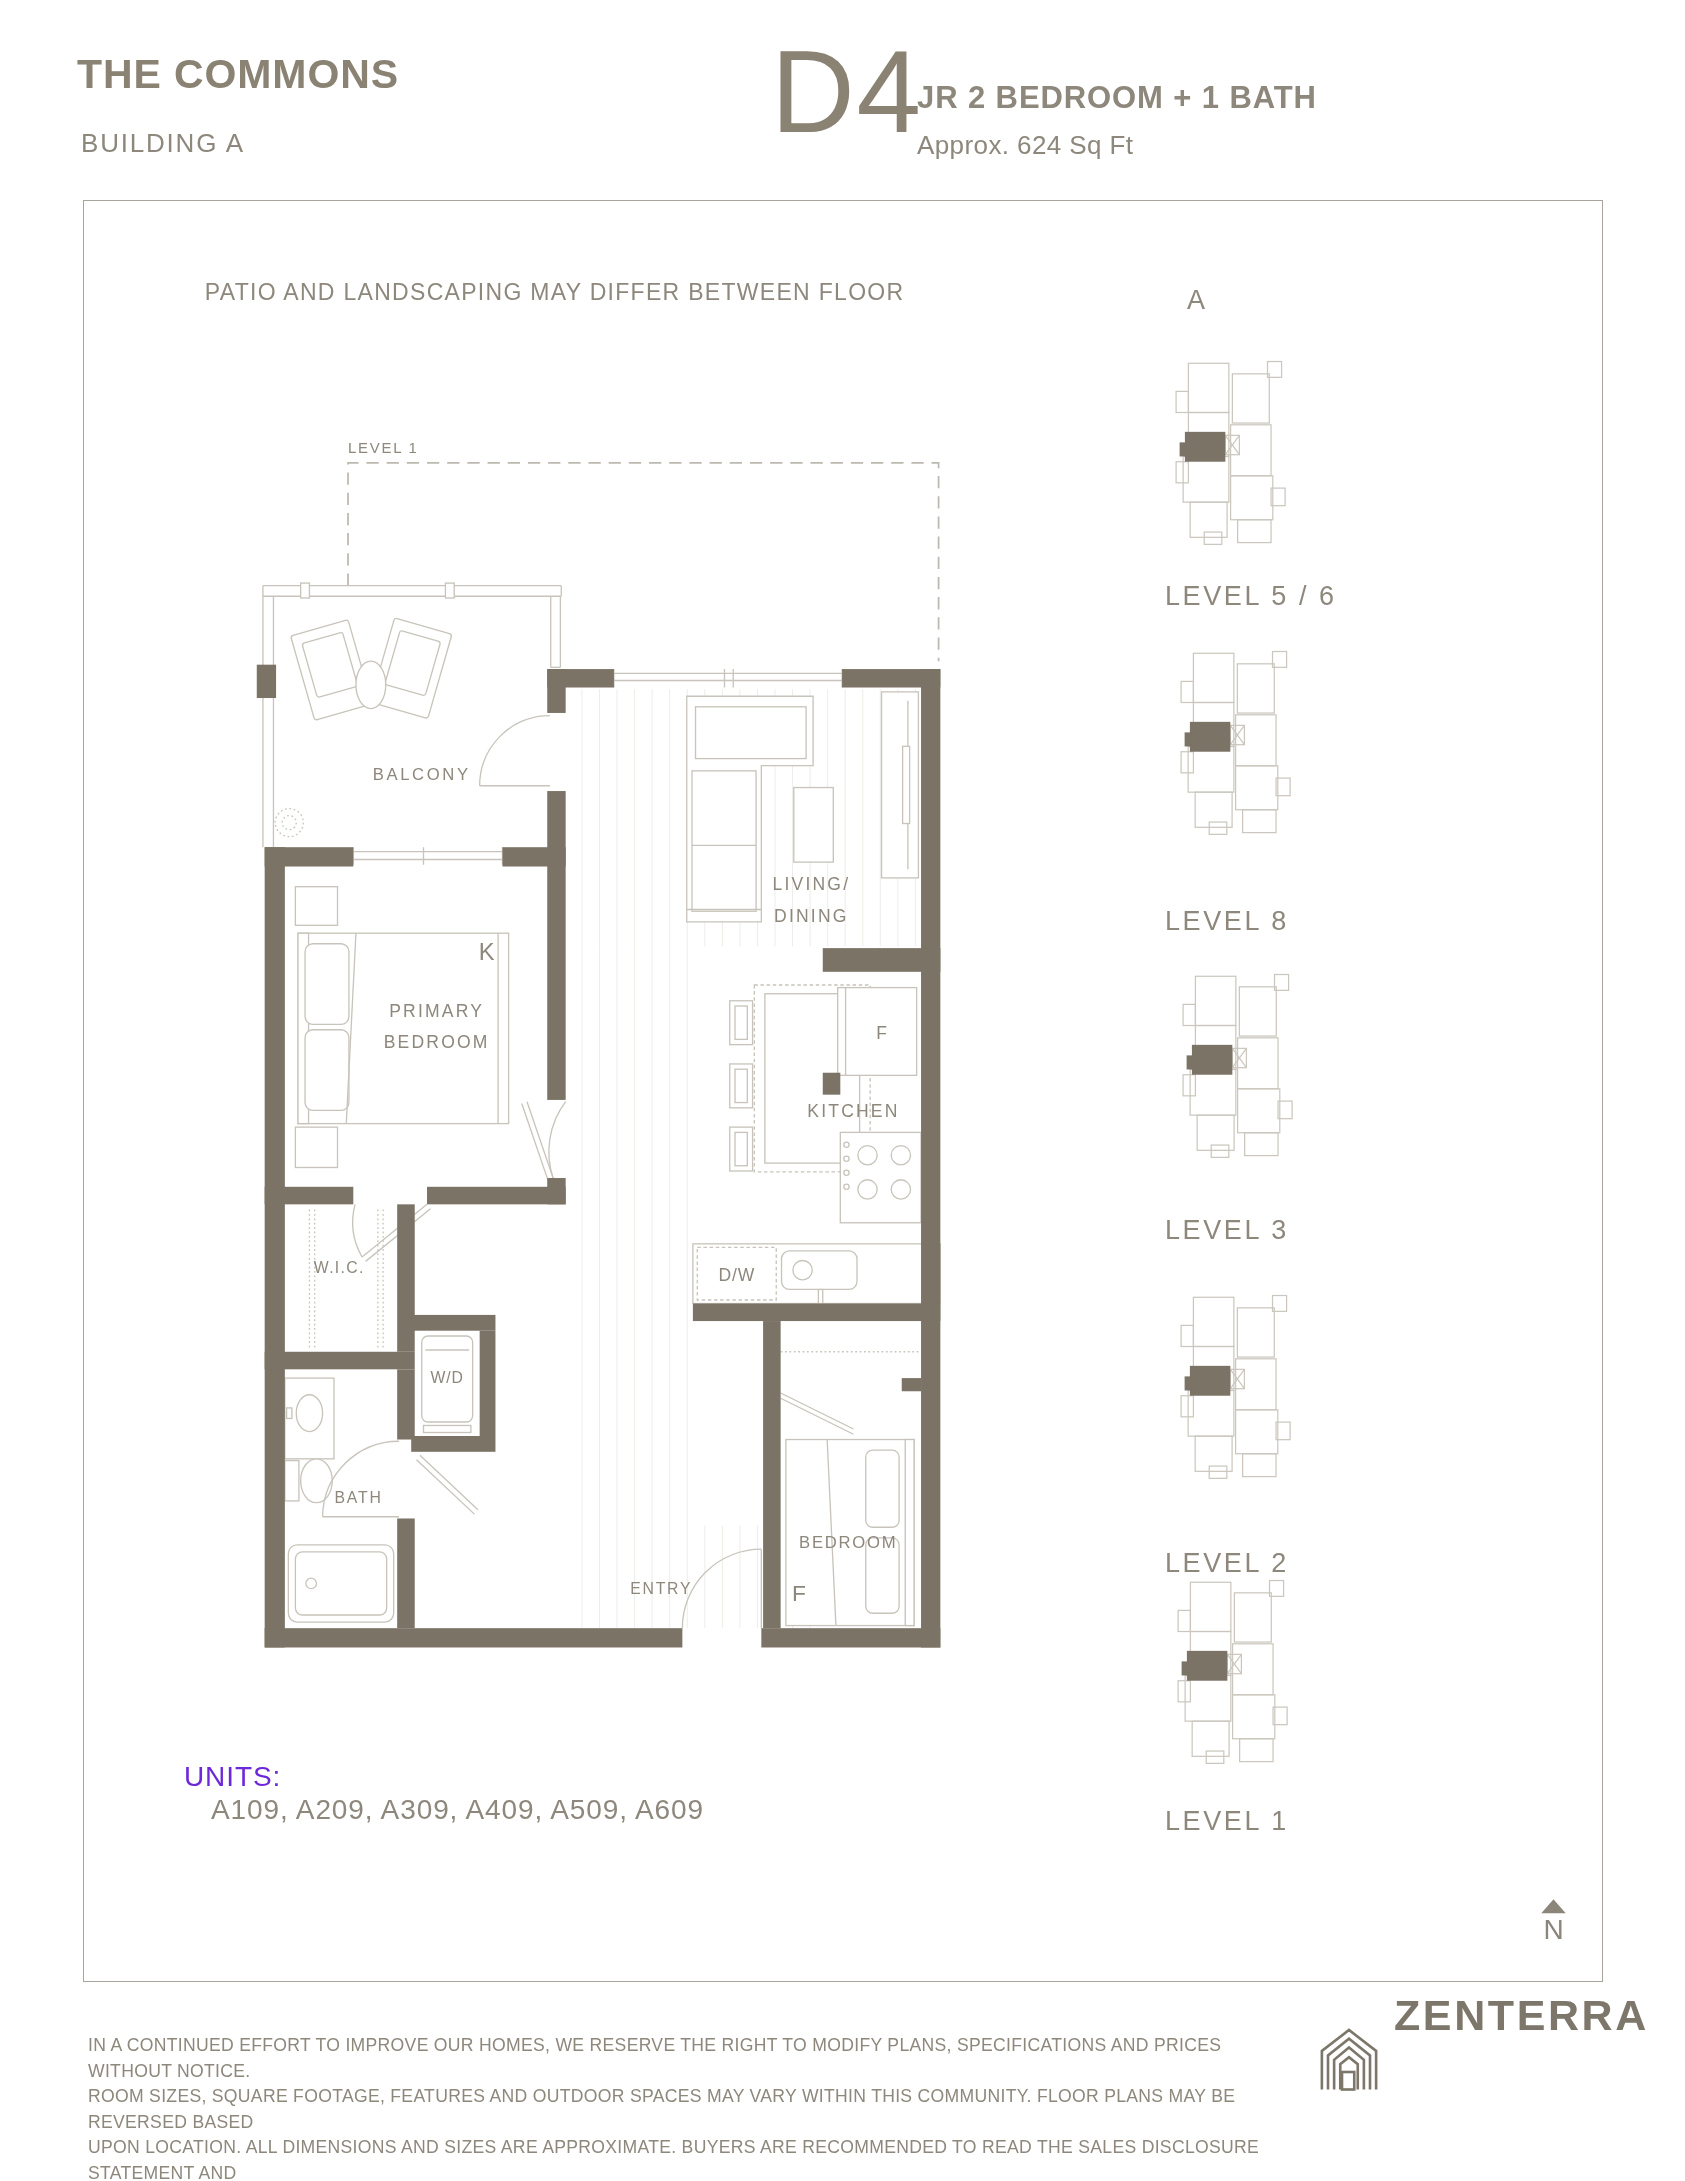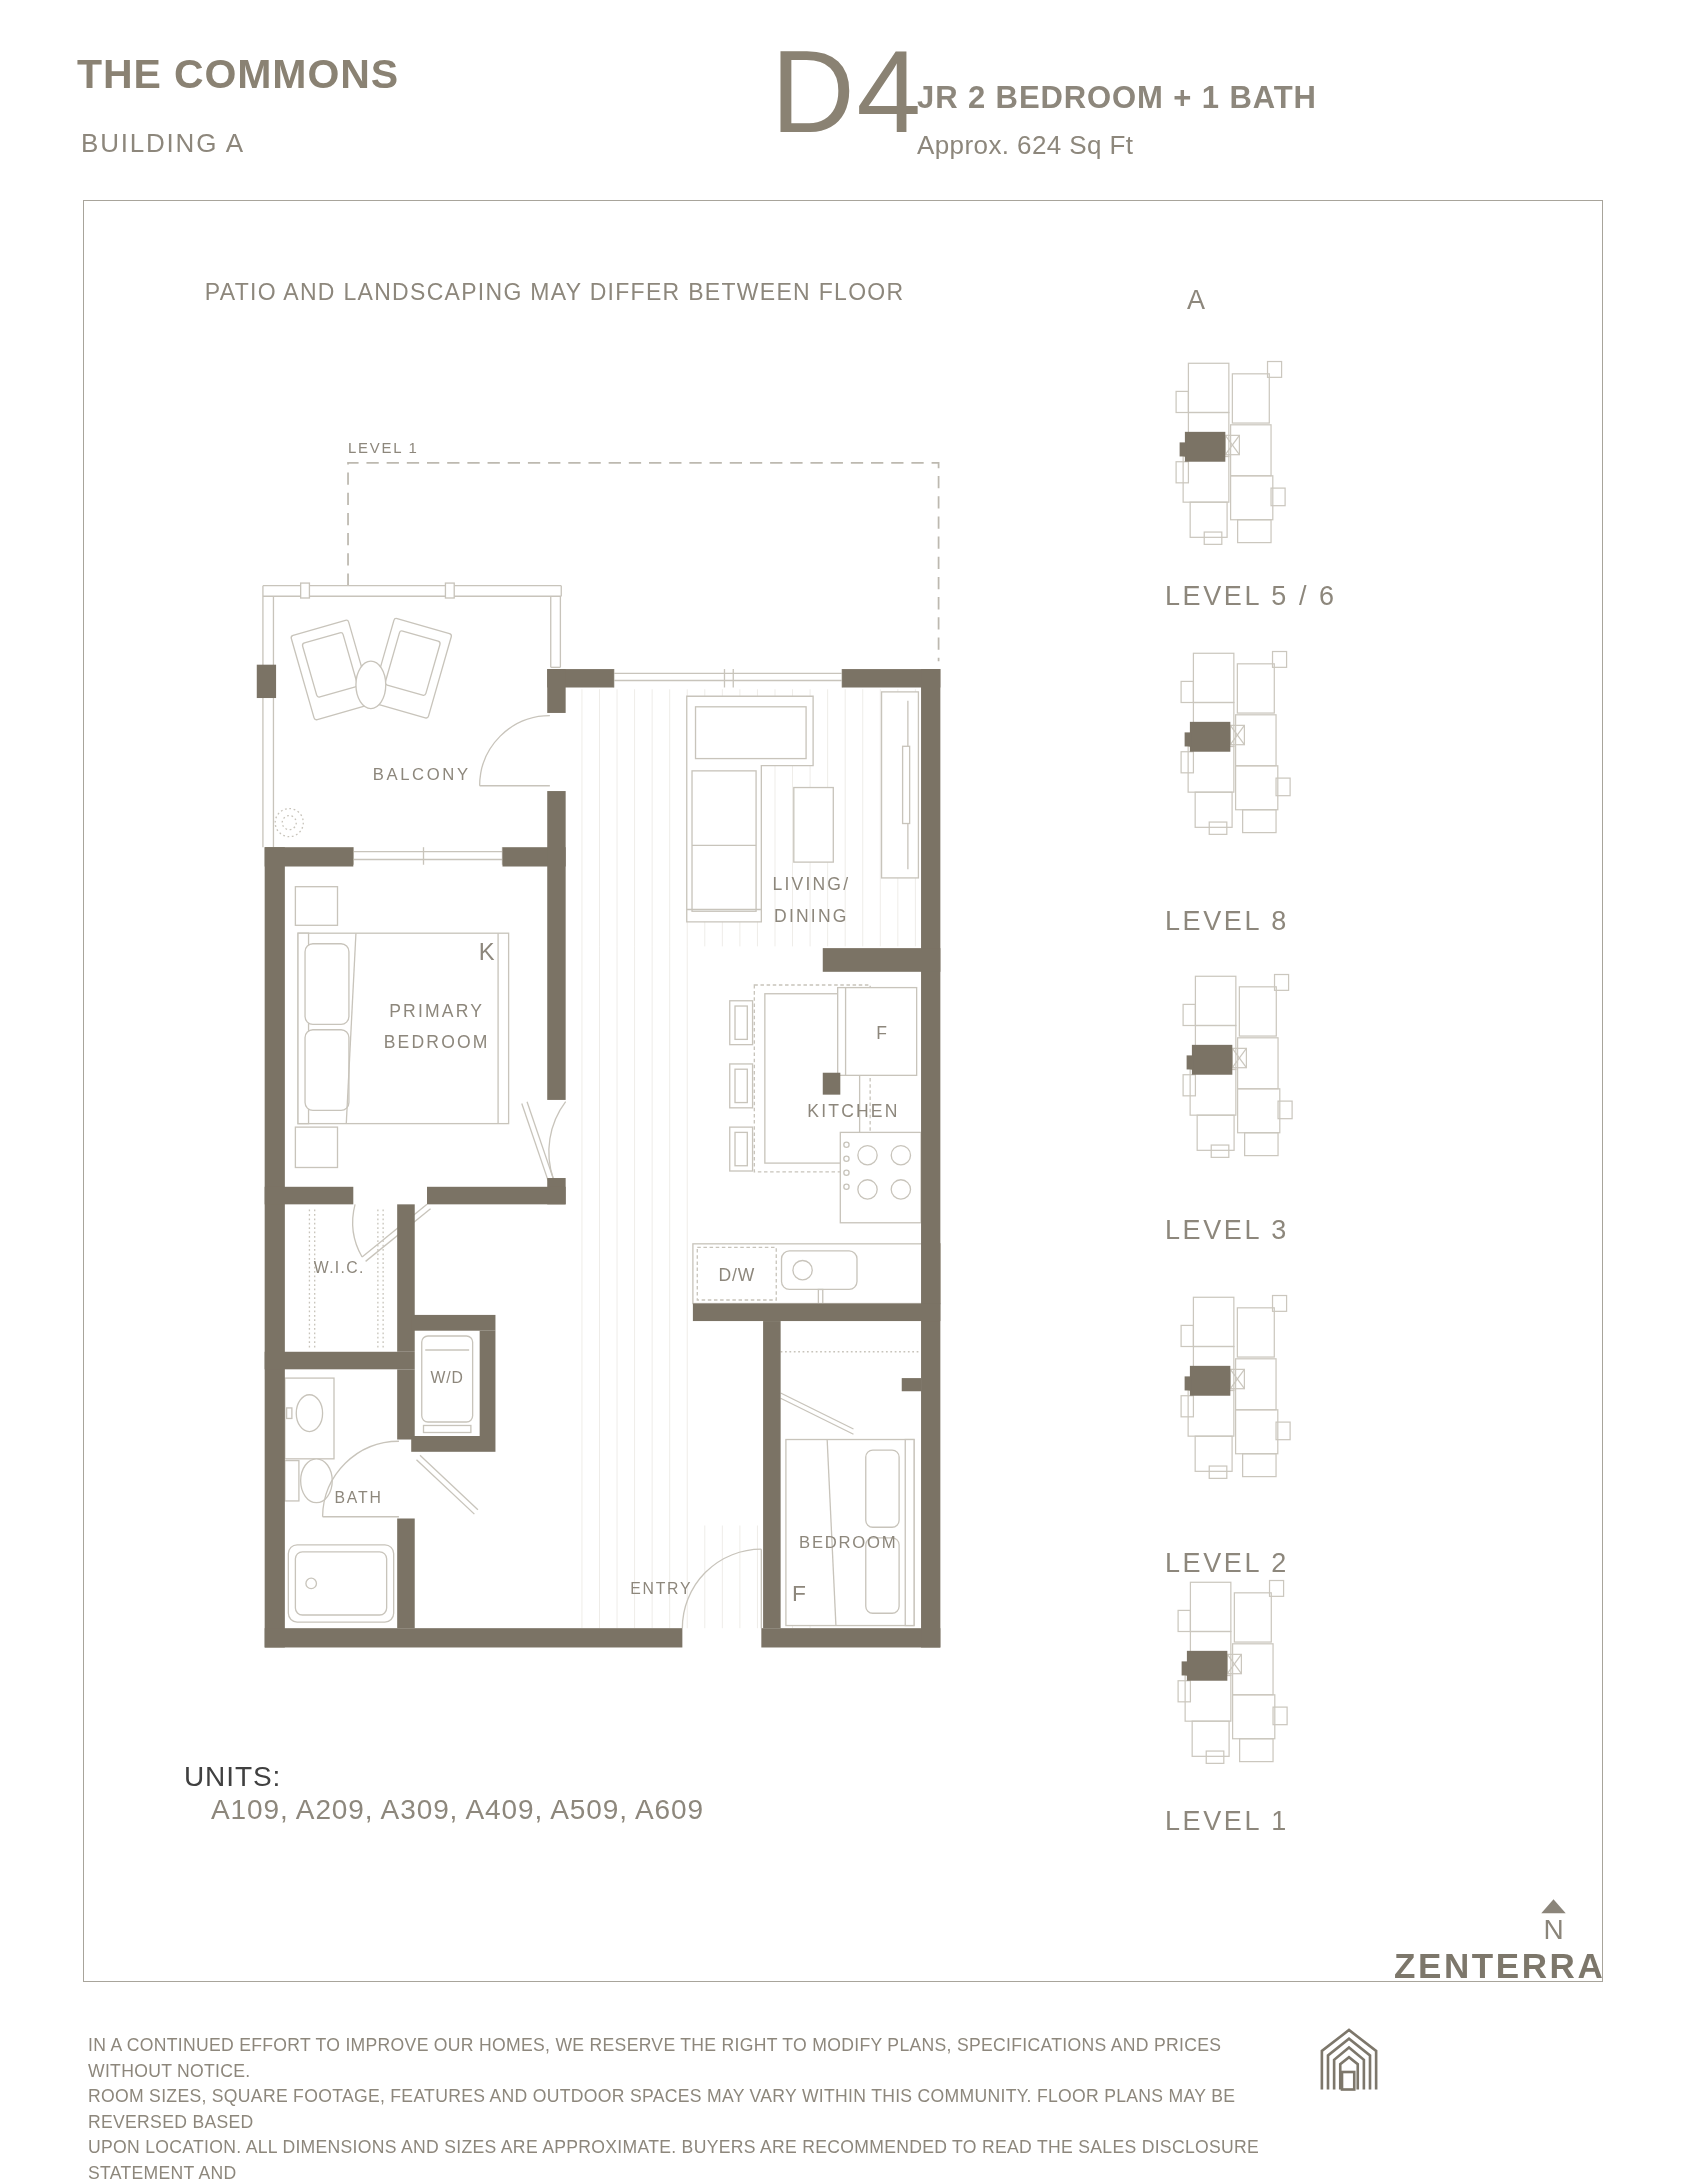--- a/index.html
+++ b/index.html
@@ -21,25 +21,25 @@
   .kl2{left:1165px;top:1215px;}
   .kl3{left:1165px;top:1528px;margin-top:20px;}
   .kl4{left:1165px;top:1806px;}
   .kp{width:132px;height:189px;}
   .kp0{left:1169px;top:358px;}
   .kp1{left:1174px;top:648px;}
   .kp2{left:1176px;top:971px;}
   .kp3{left:1174px;top:1292px;}
   .kp4{left:1171px;top:1577px;}
   .north{left:1534px;top:1894px;width:39px;text-align:center;}
-  .units-title{left:184px;top:1761px;font-size:28px;letter-spacing:0.9px;color:#404040;}
+  .units-title{left:184px;top:1761px;font-size:28px;letter-spacing:0.9px;color:#6d28d9;}
   .units-list{left:195px;top:1794px;font-size:28px;letter-spacing:0.9px;color:#8d877c;margin-left:16px;}
   .disclaimer{left:88px;top:2033px;width:1220px;font-size:17.6px;line-height:25.5px;letter-spacing:0.3px;color:#8d877c;}
   .brand{left:1313px;top:2019px;width:290px;height:74px;}
-  .brand-text{left:1394px;top:1946px;font-size:35px;font-weight:bold;letter-spacing:2.6px;color:#7d776b;}
+  .brand-text{left:1394px;top:1991px;font-size:43px;font-weight:bold;letter-spacing:2.6px;color:#7d776b;}
   svg text{font-family:"Liberation Sans", sans-serif;fill:#8d877c;}
   .wall{fill:#7b7365;stroke:none;}
   .ln{stroke:#c8c4bb;fill:none;stroke-width:1.5;}
   .lnw{stroke:#c8c4bb;fill:#ffffff;stroke-width:1.5;}
   .dash{stroke-dasharray:4,3;}
   .dot{stroke-dasharray:2,3;}
 </style>
 </head>
 <body>
 

